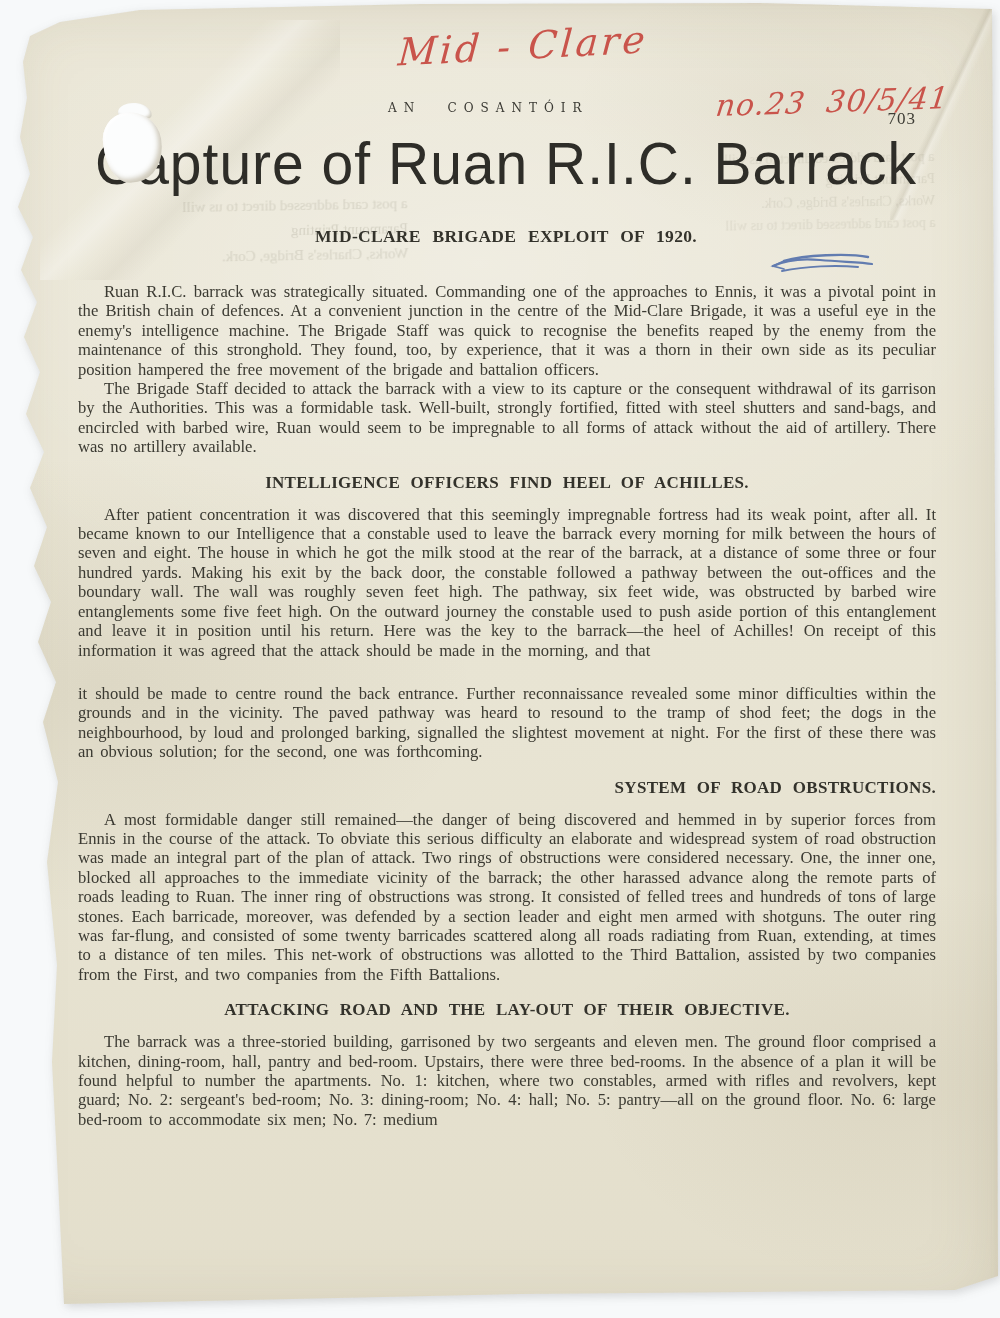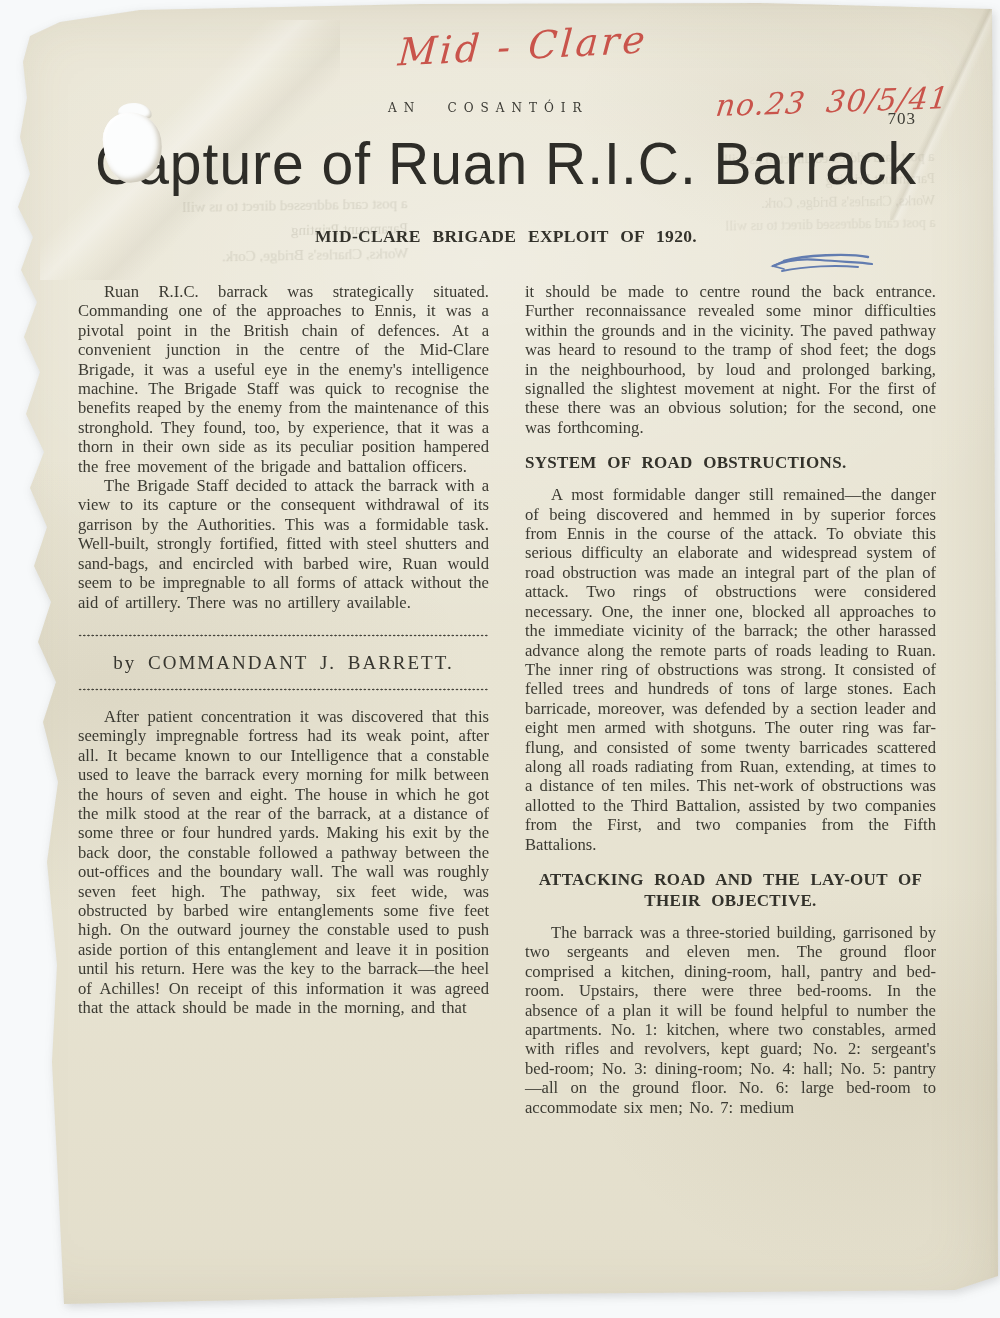--- a/index.html
+++ b/index.html
@@ -85,39 +85,39 @@
   }
   .subtitle{
     position:absolute;left:70px;right:58px;top:226px;z-index:3;
     font-size:17.5px;font-weight:bold;color:#33322b;
     text-align:center;word-spacing:7px;letter-spacing:0.3px;
   }
   .scribble{position:absolute;left:770px;top:249px;z-index:4;opacity:0.85;}
 
   .columns{
     position:absolute;left:78px;top:282px;width:858px;z-index:3;
-    display:flex;gap:36px;
+    display:flex;gap:24px;flex-direction:column;
   }
   .col{flex:1;min-width:0;}
   .col p{
     margin:0;
     font-size:16.6px;line-height:19.4px;
     text-align:justify;
     word-spacing:2.4px;
     color:#3b3a32;
   }
   .col p.indent{text-indent:26px;}
   .col h2{
     font-size:17px;line-height:21px;
     color:#33322b;
     word-spacing:6px;letter-spacing:0.3px;
     margin:15px 0 12px;
   }
   .col h2.centered{text-align:center;}
-  .col h2.flush{text-align:left;}
+  .col h2.flush{text-align:right;}
   .byline-block{margin:22px 0 16px;}
   .dotted-rule{
     height:3px;
     background-image:radial-gradient(circle, #45443c 0.9px, transparent 1.05px);
     background-size:4.2px 3px;
     background-repeat:repeat-x;
     background-position:0 center;
   }
   .byline{
     text-align:center;
@@ -180,27 +180,23 @@
         <path d="M12 22 C 36 17, 66 16, 88 18" fill="none" stroke="#4a69a8" stroke-width="2" stroke-linecap="round"></path>
         <path d="M14 12 L3 17 L14 20" fill="none" stroke="#4a69a8" stroke-width="1.8" stroke-linecap="round"></path>
       </svg>
 
       <div class="columns">
 
         <div class="col">
           <p class="indent">Ruan R.I.C. barrack was strategically situated. Commanding one of the approaches to Ennis, it was a pivotal point in the British chain of defences. At a convenient junction in the centre of the Mid-Clare Brigade, it was a useful eye in the enemy's intelligence machine. The Brigade Staff was quick to recognise the benefits reaped by the enemy from the maintenance of this stronghold. They found, too, by experience, that it was a thorn in their own side as its peculiar position hampered the free movement of the brigade and battalion officers.</p>
           <p class="indent">The Brigade Staff decided to attack the barrack with a view to its capture or the consequent withdrawal of its garrison by the Authorities. This was a formidable task. Well-built, strongly fortified, fitted with steel shutters and sand-bags, and encircled with barbed wire, Ruan would seem to be impregnable to all forms of attack without the aid of artillery. There was no artillery available.</p>
 
-          <div class="byline-block">
-            <div class="dotted-rule"></div>
-            <div class="byline">by COMMANDANT J. BARRETT.</div>
-            <div class="dotted-rule"></div>
-          </div>
-
-
+
+
+          <h2 class="centered">INTELLIGENCE OFFICERS FIND HEEL OF ACHILLES.</h2>
 
           <p class="indent">After patient concentration it was discovered that this seemingly impregnable fortress had its weak point, after all. It became known to our Intelligence that a constable used to leave the barrack every morning for milk between the hours of seven and eight. The house in which he got the milk stood at the rear of the barrack, at a distance of some three or four hundred yards. Making his exit by the back door, the constable followed a pathway between the out-offices and the boundary wall. The wall was roughly seven feet high. The pathway, six feet wide, was obstructed by barbed wire entanglements some five feet high. On the outward journey the constable used to push aside portion of this entanglement and leave it in position until his return. Here was the key to the barrack—the heel of Achilles! On receipt of this information it was agreed that the attack should be made in the morning, and that</p>
         </div>
 
         <div class="col">
           <p>it should be made to centre round the back entrance. Further reconnaissance revealed some minor difficulties within the grounds and in the vicinity. The paved pathway was heard to resound to the tramp of shod feet; the dogs in the neighbourhood, by loud and prolonged barking, signalled the slightest movement at night. For the first of these there was an obvious solution; for the second, one was forthcoming.</p>
 
           <h2 class="flush">SYSTEM OF ROAD OBSTRUCTIONS.</h2>
 
           <p class="indent">A most formidable danger still remained—the danger of being discovered and hemmed in by superior forces from Ennis in the course of the attack. To obviate this serious difficulty an elaborate and widespread system of road obstruction was made an integral part of the plan of attack. Two rings of obstructions were considered necessary. One, the inner one, blocked all approaches to the immediate vicinity of the barrack; the other harassed advance along the remote parts of roads leading to Ruan. The inner ring of obstructions was strong. It consisted of felled trees and hundreds of tons of large stones. Each barricade, moreover, was defended by a section leader and eight men armed with shotguns. The outer ring was far-flung, and consisted of some twenty barricades scattered along all roads radiating from Ruan, extending, at times to a distance of ten miles. This net-work of obstructions was allotted to the Third Battalion, assisted by two companies from the First, and two companies from the Fifth Battalions.</p>

